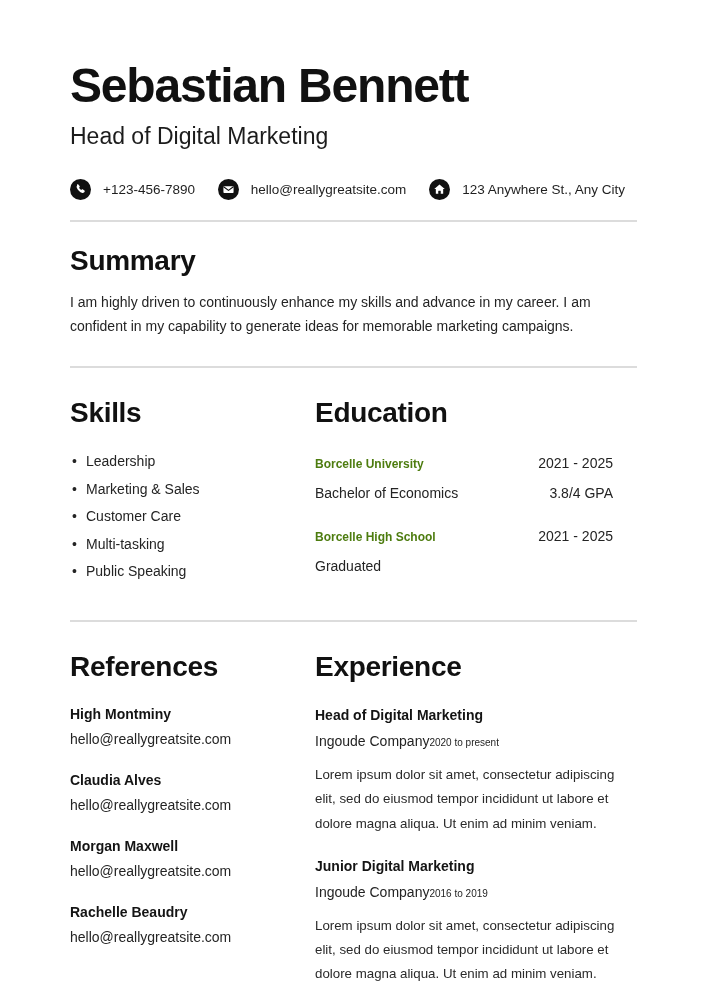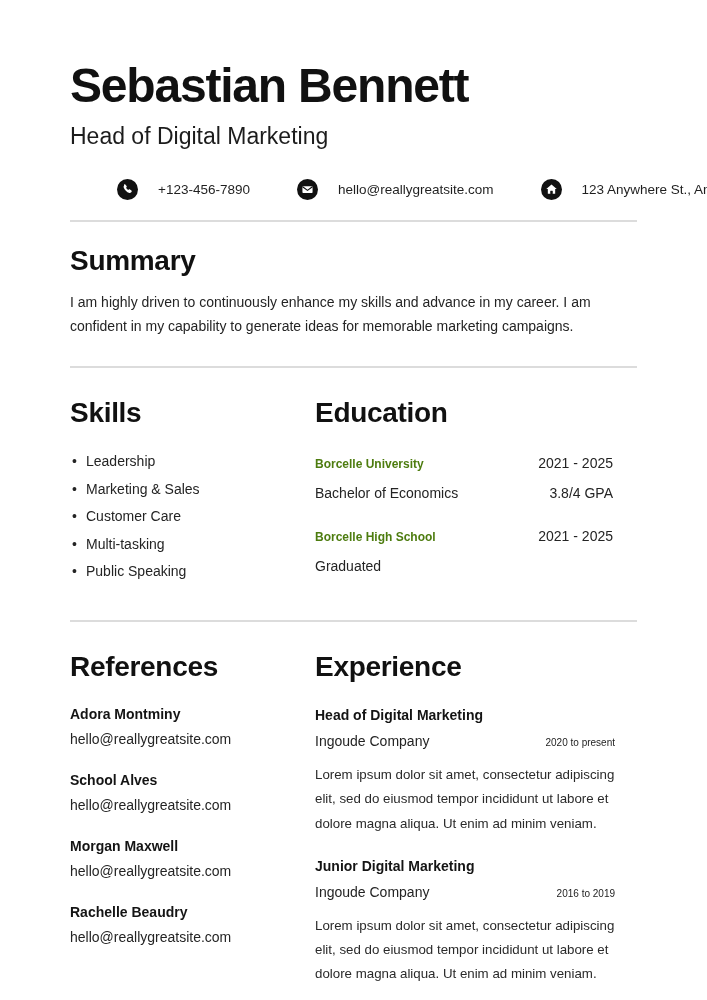--- a/index.html
+++ b/index.html
@@ -18,21 +18,21 @@
   }
   .job-title {
     font-size: 23px; font-weight: 400; color: #1c1c1c;
     margin-top: 12px;
   }
   .contact-row {
     margin-top: 29px;
     display: flex; align-items: center; justify-content: space-between;
     padding-right: 12px;
   }
-  .contact-item { display: flex; align-items: center; gap: 20px; margin-left: 47px; }
+  .contact-item { display: flex; align-items: center; gap: 12px; }
   .contact-item .cicon { width: 21px; height: 21px; flex: 0 0 auto; display: block; }
   .contact-text { font-size: 13.5px; color: #1f1f1f; white-space: nowrap; }
 
   .divider { border: none; border-top: 2px solid #dcdcdc; margin-top: 20px; }
   .divider.d2 { margin-top: 27px; }
   .divider.d3 { margin-top: 25px; }
 
   
   .sec-heading {
     font-size: 28px; font-weight: 700; color: #111111; letter-spacing: -0.3px;
@@ -73,21 +73,21 @@
   .ref-entries { margin-top: 19px; }
   .ref-entry { margin-bottom: 16px; }
   .ref-name { font-size: 14px; font-weight: 700; color: #141414; line-height: 25px; }
   .ref-email { font-size: 14px; color: #242424; line-height: 25px; }
 
   
   .exp-entries { margin-top: 19px; }
   .exp-entry { margin-bottom: 17px; }
   .exp-role { font-size: 14px; font-weight: 700; color: #141414; line-height: 26px; }
   .exp-meta {
-    display: flex; justify-content: space-between; align-items: baseline;
+    display: flex; justify-content: flex-start; align-items: baseline;
     line-height: 27px; padding-right: 22px;
   }
   .exp-company { font-size: 14px; color: #242424; }
   .exp-dates { font-size: 10px; color: #242424; white-space: nowrap; }
   .exp-desc {
     margin-top: 7px; font-size: 13.3px; line-height: 24.3px; color: #2a2a2a;
     max-width: 318px;
   }
 </style>
 </head>
@@ -172,25 +172,25 @@
     </div>
   </section>
 
   <hr class="divider d3">
 
   <section class="cols">
     <div>
       <h2 class="sec-heading">References</h2>
       <div class="ref-entries">
         <div class="ref-entry">
-          <div class="ref-name">Adora Montminy</div>
-          <div class="ref-email">hello@reallygreatsite.com</div>
-        </div>
-        <div class="ref-entry">
-          <div class="ref-name">School Alves</div>
+          <div class="ref-name">High Montminy</div>
+          <div class="ref-email">hello@reallygreatsite.com</div>
+        </div>
+        <div class="ref-entry">
+          <div class="ref-name">Claudia Alves</div>
           <div class="ref-email">hello@reallygreatsite.com</div>
         </div>
         <div class="ref-entry">
           <div class="ref-name">Morgan Maxwell</div>
           <div class="ref-email">hello@reallygreatsite.com</div>
         </div>
         <div class="ref-entry">
           <div class="ref-name">Rachelle Beaudry</div>
           <div class="ref-email">hello@reallygreatsite.com</div>
         </div>

